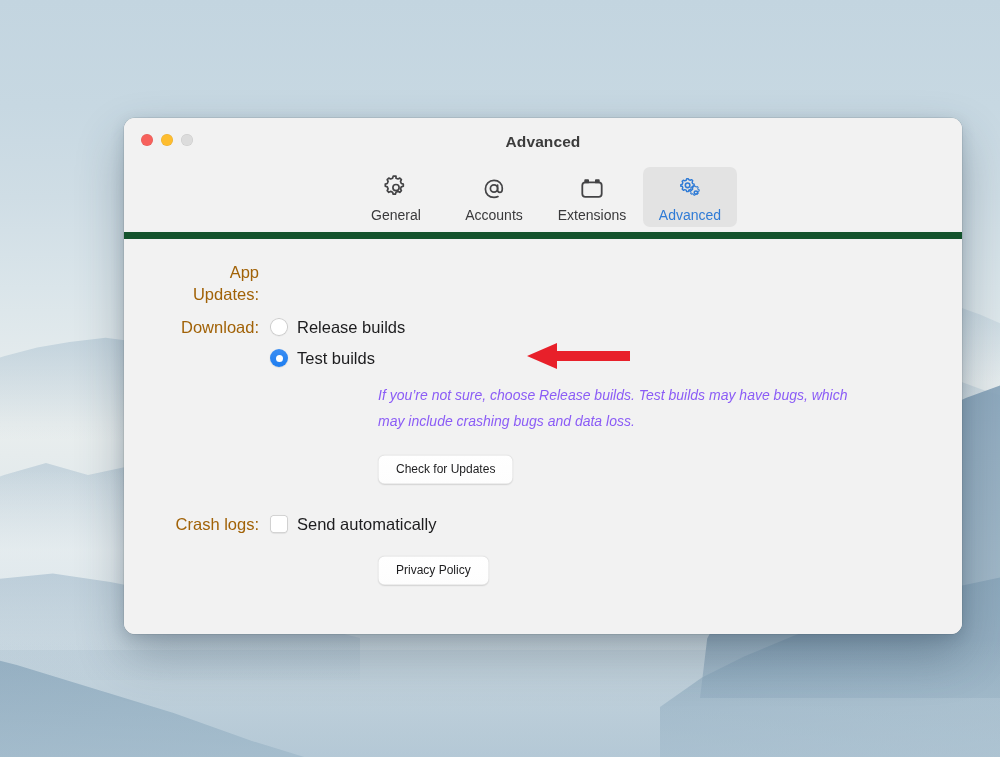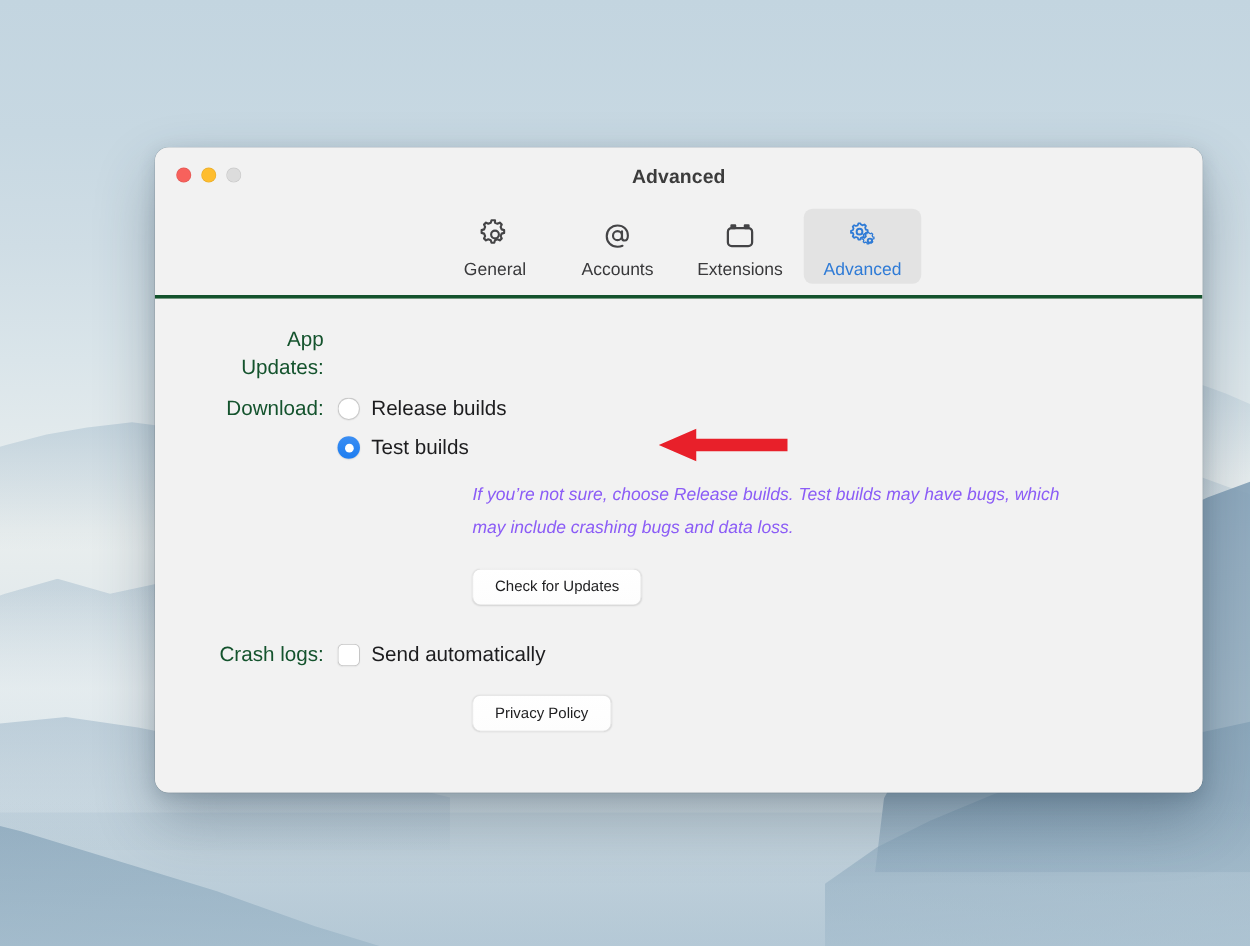--- a/index.html
+++ b/index.html
@@ -138,21 +138,21 @@
   
   #toolbar {
     flex: 0 0 auto;
     height: 74px;
     background: #f2f2f2;
     display: flex;
     justify-content: center;
     align-items: flex-start;
     gap: 4px;
     padding-top: 2px;
-    border-bottom: 3px solid #14532d;
+    border-bottom: 7px solid #14532d;
   }
   .tab {
     width: 94px;
     padding: 6px 2px 5px;
     border-radius: 7px;
     display: flex;
     flex-direction: column;
     align-items: center;
     gap: 3px;
     cursor: default;
@@ -182,21 +182,21 @@
   .row {
     display: flex;
     align-items: flex-start;
   }
   .row-label {
     width: 146px;
     min-width: 146px;
     text-align: right;
     padding-right: 11px;
     font-size: 16.5px;
-    color: #14532d;
+    color: #a16207;
     line-height: 22px;
     padding-left: 38px;
   }
   .row-field {
     display: flex;
     align-items: center;
     gap: 9px;
   }
   .ctrl-label {
     font-size: 16.5px;

